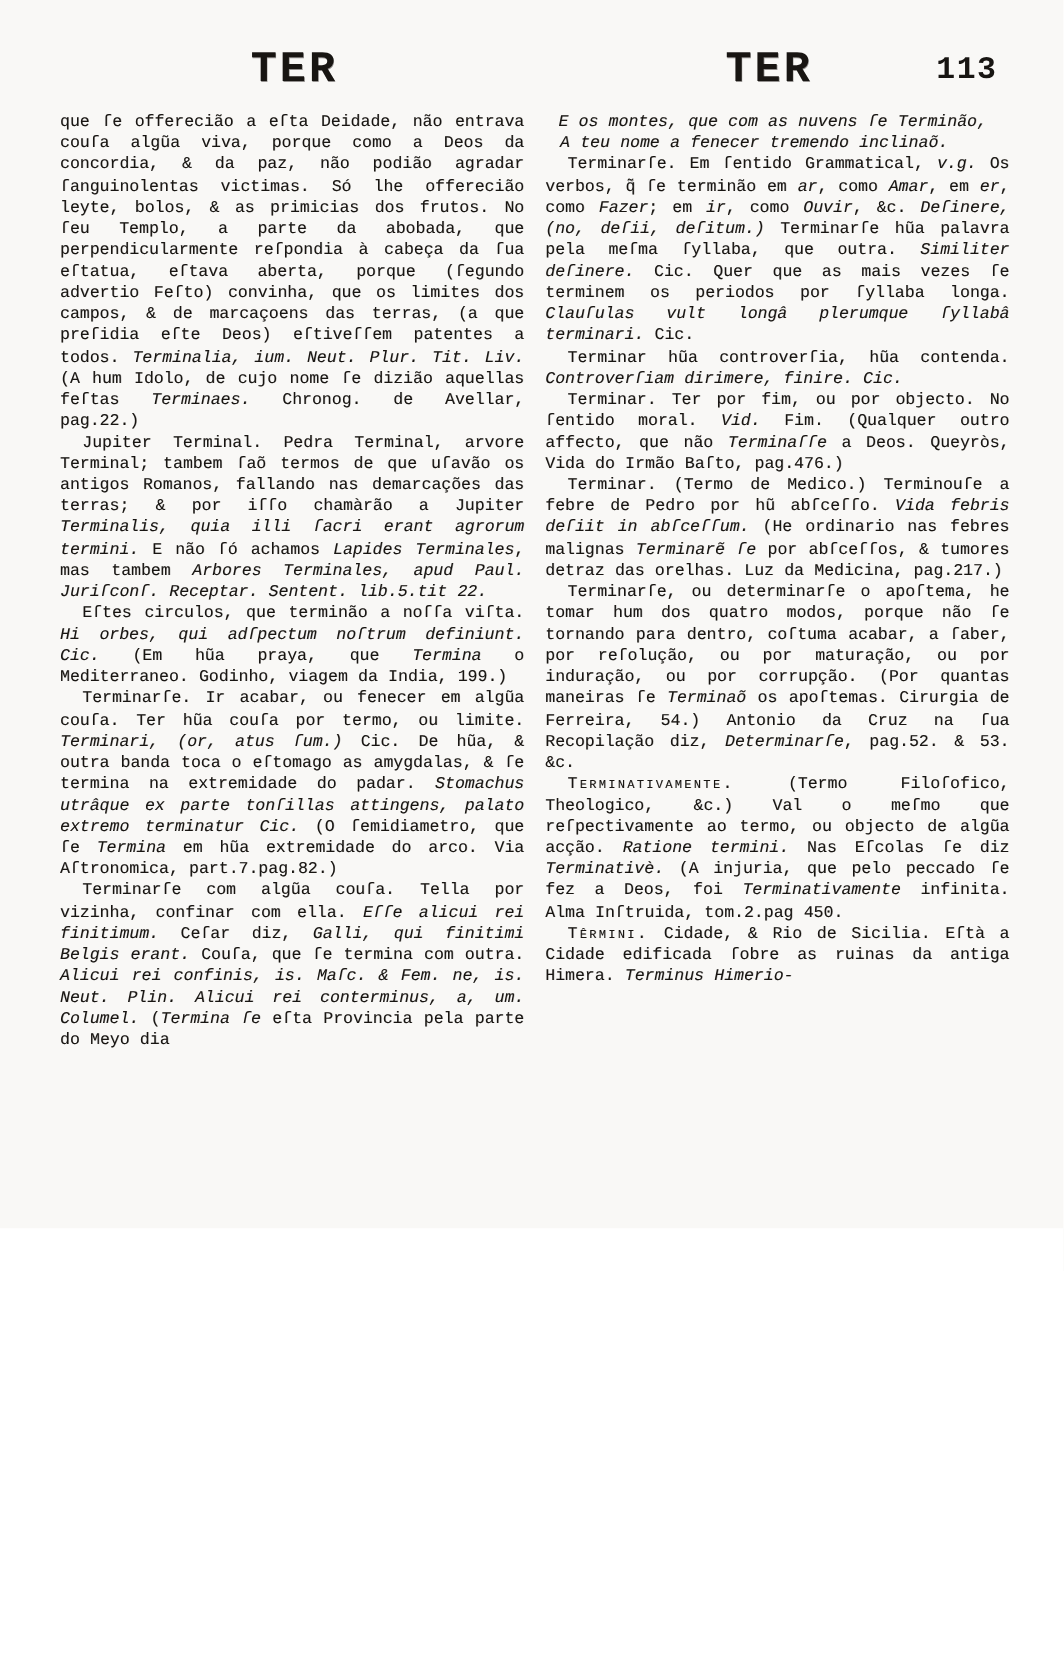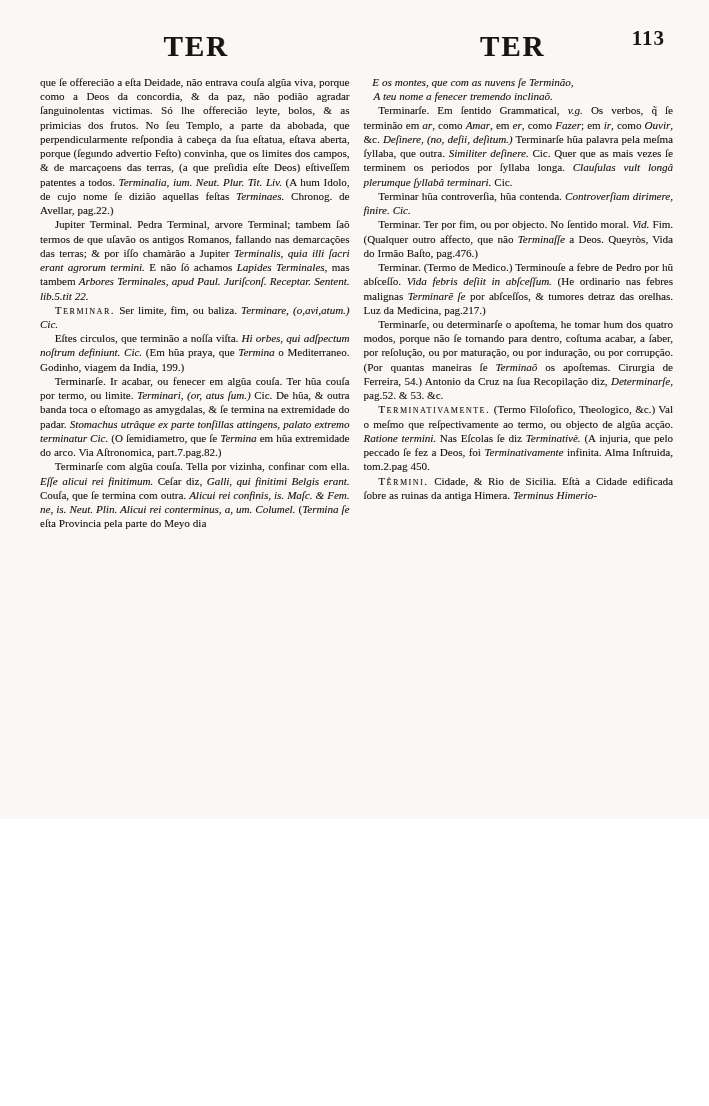--- a/index.html
+++ b/index.html
@@ -3,40 +3,40 @@
 <meta charset="utf-8">
 <style>
   html,body { margin:0; padding:0; background:#ffffff; }
   .page {
     position:relative;
     width:709px; height:819px;
     box-sizing:border-box;
     background:
       radial-gradient(145% 120% at 50% 42%, rgba(0,0,0,0) 62%, rgba(60,55,48,0.06) 92%, rgba(60,55,48,0.10) 100%),
       #f9f8f6;
-    font-family:Liberation Serif, serif;
+    font-family:Liberation Mono, monospace;
     color:#181512;
     overflow:hidden;
   }
   .header {
     position:relative;
     display:flex;
     padding:30px 38px 8px 38px;
   }
   .htitle {
     width:50%;
     text-align:center;
     font-size:29px;
     font-weight:bold;
     letter-spacing:2px;
     text-shadow:0.4px 0.4px 0 rgba(24,21,18,0.45);
   }
   .pagenum {
     position:absolute;
-    right:44px; top:26px;
+    right:44px; top:36px;
     font-size:21px;
     font-weight:bold;
     letter-spacing:1px;
   }
   .cols {
     display:flex;
     gap:14px;
     padding:4px 36px 0 40px;
   }
   .col { width:50%; }
@@ -63,21 +63,20 @@
   <div class="header">
     <div class="htitle">TER</div>
     <div class="htitle">TER</div>
     <div class="pagenum">113</div>
   </div>
 
   <div class="cols">
     <div class="col">
         <p class="para cont"><span>que ſe offerecião a eſta Deidade, não entrava couſa algũa viva, porque como a Deos da concordia, &amp; da paz, não podião agradar ſanguinolentas victimas. Só lhe offerecião leyte, bolos, &amp; as primicias dos frutos. No ſeu Templo, a parte da abobada, que perpendicularmente reſpondia à cabeça da ſua eſtatua, eſtava aberta, porque (ſegundo advertio Feſto) convinha, que os limites dos campos, &amp; de marcaçoens das terras, (a que preſidia eſte Deos) eſtiveſſem patentes a todos. </span><span class="it">Terminalia, ium. Neut. Plur. Tit. Liv.</span><span> (A hum Idolo, de cujo nome ſe dizião aquellas feſtas </span><span class="it">Terminaes.</span><span> Chronog. de Avellar, pag.22.)</span></p>
         <p class="para ind"><span>Jupiter Terminal. Pedra Terminal, arvore Terminal; tambem ſaõ termos de que uſavão os antigos Romanos, fallando nas demarcações das terras; &amp; por iſſo chamàrão a Jupiter </span><span class="it">Terminalis, quia illi ſacri erant agrorum termini.</span><span> E não ſó achamos </span><span class="it">Lapides Terminales</span><span>, mas tambem </span><span class="it">Arbores Terminales, apud Paul. Juriſconſ. Receptar. Sentent. lib.5.tit 22.</span></p>
-        <p class="para ind"><span class="sc">Terminar.</span><span> Ser limite, fim, ou baliza. </span><span class="it">Terminare, (o,avi,atum.) Cic.</span></p>
         <p class="para ind"><span>Eſtes circulos, que terminão a noſſa viſta. </span><span class="it">Hi orbes, qui adſpectum noſtrum definiunt. Cic.</span><span> (Em hũa praya, que </span><span class="it">Termina</span><span> o Mediterraneo. Godinho, viagem da India, 199.)</span></p>
         <p class="para ind"><span>Terminarſe. Ir acabar, ou fenecer em algũa couſa. Ter hũa couſa por termo, ou limite. </span><span class="it">Terminari, (or, atus ſum.)</span><span> Cic. De hũa, &amp; outra banda toca o eſtomago as amygdalas, &amp; ſe termina na extremidade do padar. </span><span class="it">Stomachus utrâque ex parte tonſillas attingens, palato extremo terminatur Cic.</span><span> (O ſemidiametro, que ſe </span><span class="it">Termina</span><span> em hũa extremidade do arco. Via Aſtronomica, part.7.pag.82.)</span></p>
         <p class="para ind"><span>Terminarſe com algũa couſa. Tella por vizinha, confinar com ella. </span><span class="it">Eſſe alicui rei finitimum.</span><span> Ceſar diz, </span><span class="it">Galli, qui finitimi Belgis erant.</span><span> Couſa, que ſe termina com outra. </span><span class="it">Alicui rei confinis, is. Maſc. &amp; Fem. ne, is. Neut. Plin. Alicui rei conterminus, a, um. Columel.</span><span> (</span><span class="it">Termina ſe</span><span> eſta Provincia pela parte do Meyo dia</span></p>
       </div>
     <div class="col">
         <p class="para verse"><span class="it">E os montes, que com as nuvens ſe Terminão,</span></p>
         <p class="para verse2"><span class="it">A teu nome a fenecer tremendo inclinaõ.</span></p>
         <p class="para ind"><span>Terminarſe. Em ſentido Grammatical, </span><span class="it">v.g.</span><span> Os verbos, q̃ ſe terminão em </span><span class="it">ar</span><span>, como </span><span class="it">Amar</span><span>, em </span><span class="it">er</span><span>, como </span><span class="it">Fazer</span><span>; em </span><span class="it">ir</span><span>, como </span><span class="it">Ouvir</span><span>, &amp;c. </span><span class="it">Deſinere, (no, deſii, deſitum.)</span><span> Terminarſe hũa palavra pela meſma ſyllaba, que outra. </span><span class="it">Similiter deſinere.</span><span> Cic. Quer que as mais vezes ſe terminem os periodos por ſyllaba longa. </span><span class="it">Clauſulas vult longâ plerumque ſyllabâ terminari.</span><span> Cic.</span></p>
         <p class="para ind"><span>Terminar hũa controverſia, hũa contenda. </span><span class="it">Controverſiam dirimere, finire. Cic.</span></p>
         <p class="para ind"><span>Terminar. Ter por fim, ou por objecto. No ſentido moral. </span><span class="it">Vid.</span><span> Fim. (Qualquer outro affecto, que não </span><span class="it">Terminaſſe</span><span> a Deos. Queyròs, Vida do Irmão Baſto, pag.476.)</span></p>

